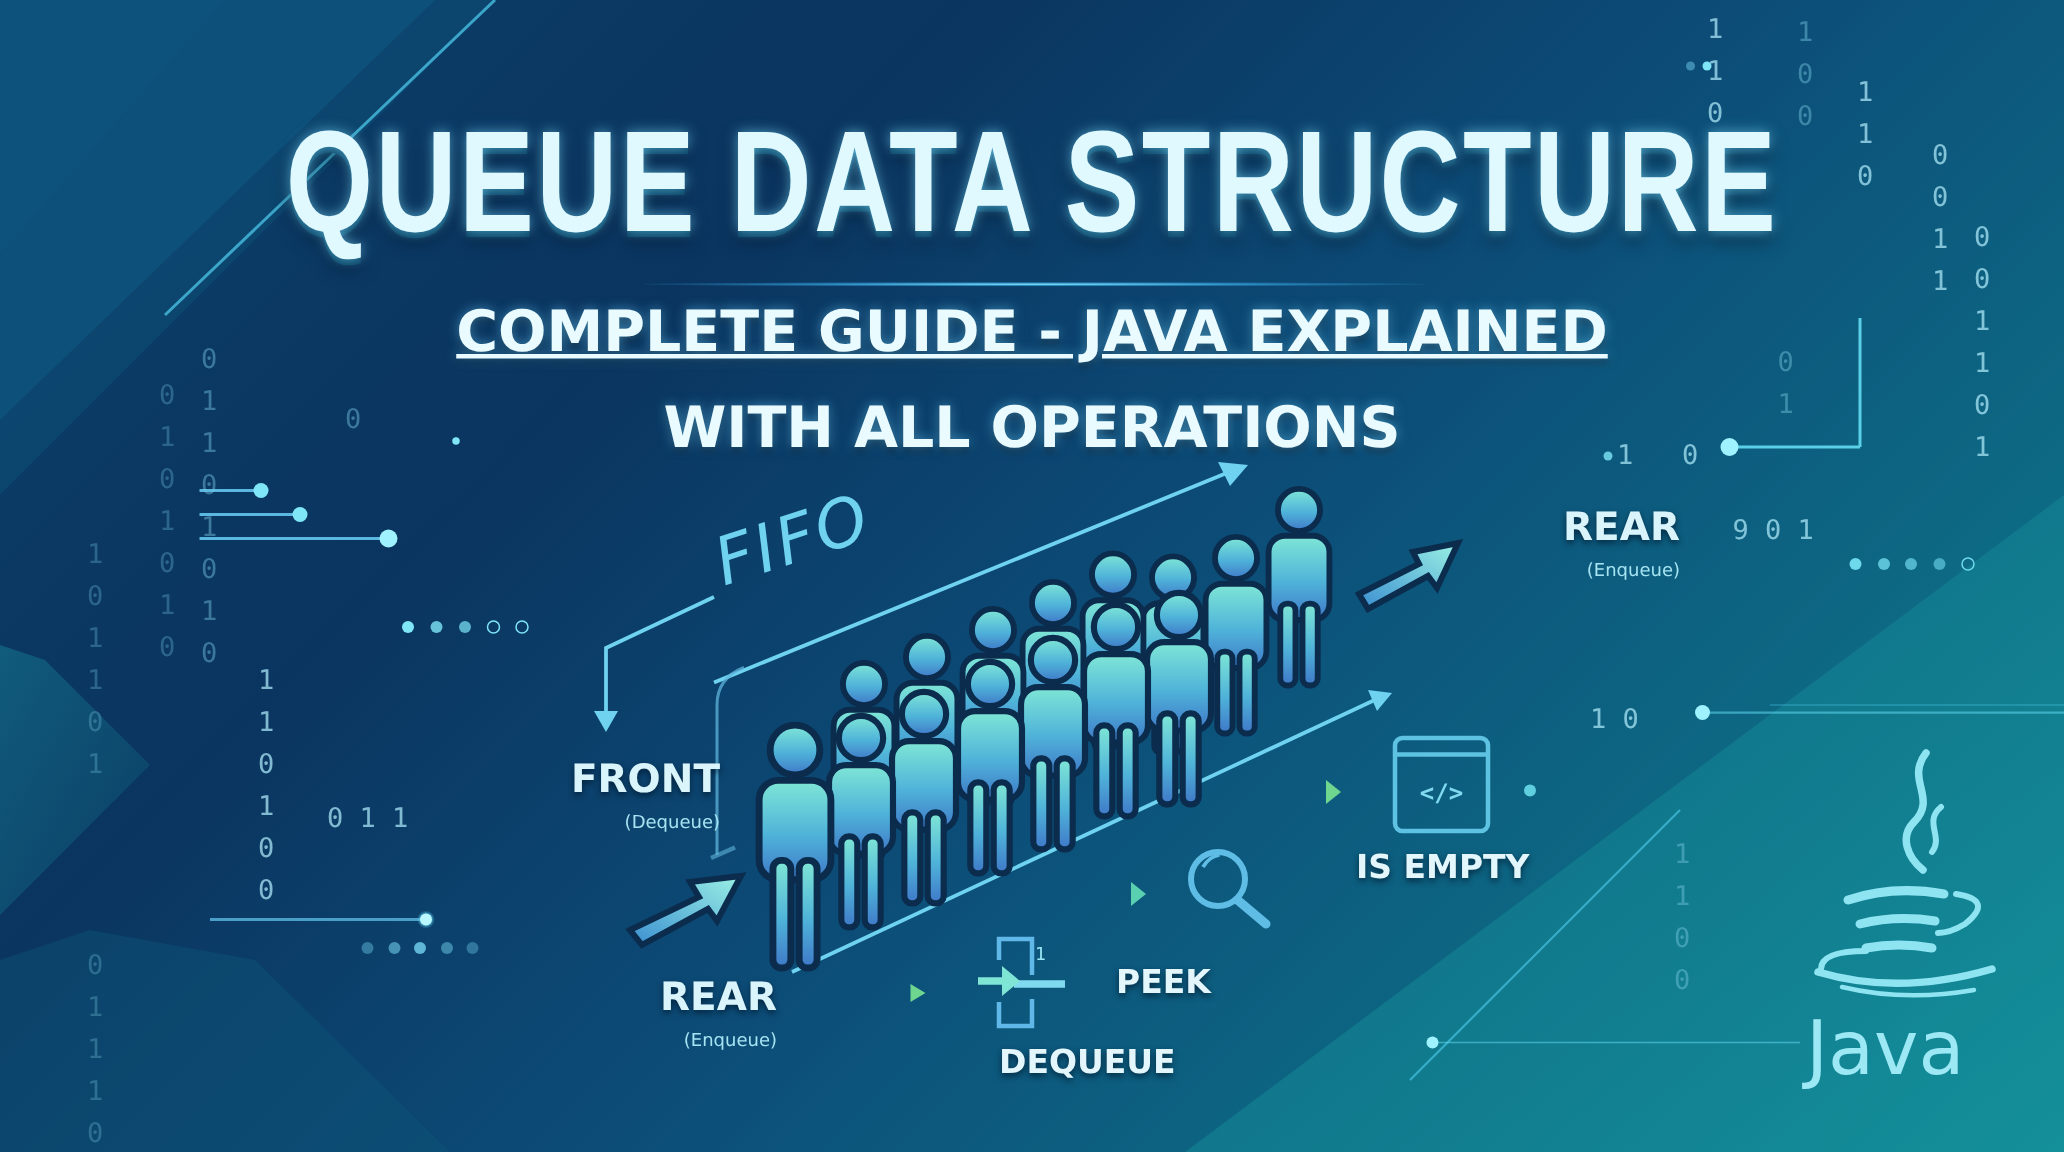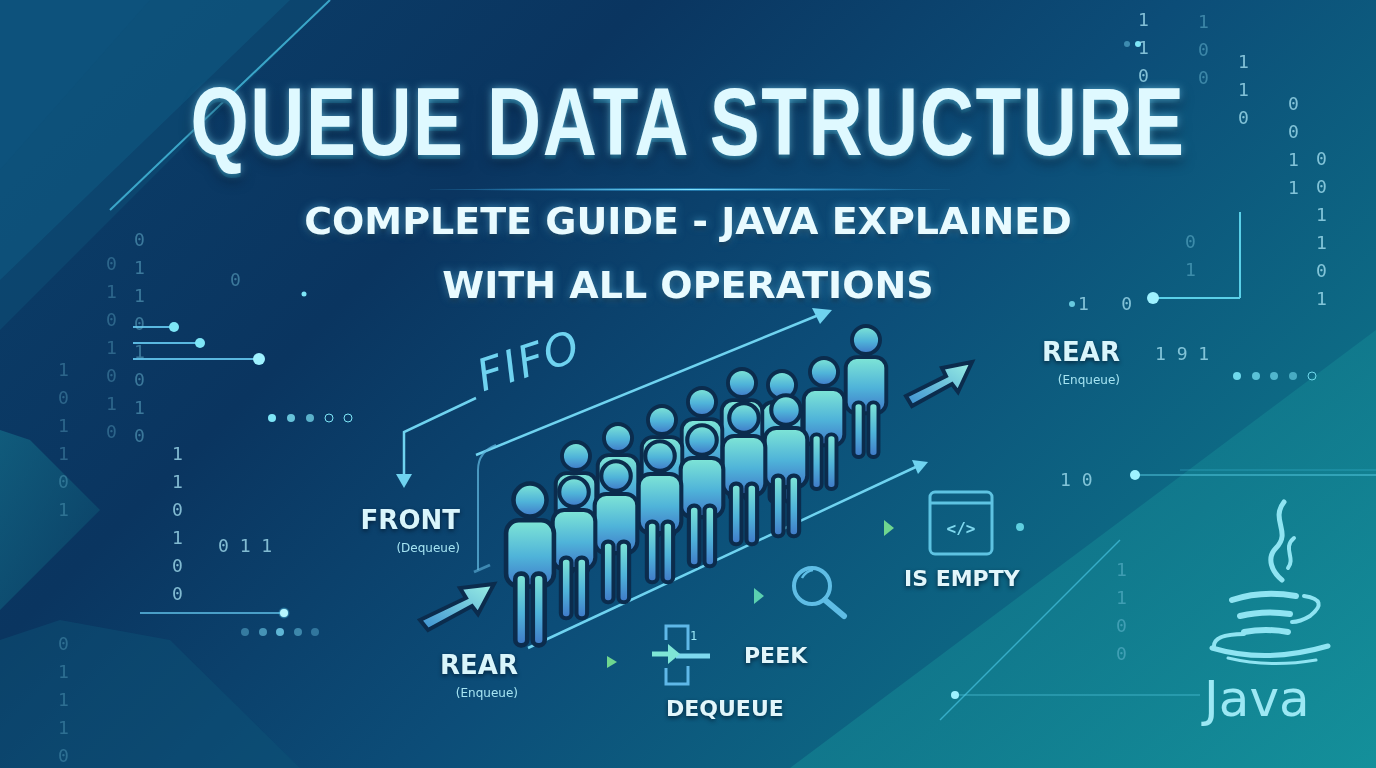--- a/index.html
+++ b/index.html
@@ -6,21 +6,21 @@
   body{width:1376px;height:768px;overflow:hidden;position:relative;
     font-family:"DejaVu Sans","Liberation Sans",sans-serif;
     background:linear-gradient(135deg,#0b3f6a 0%,#0a3560 30%,#0c4d78 55%,#0d6b85 80%,#108a96 100%);}
   .layer{position:absolute;left:0;top:0;width:1376px;height:768px;}
   .title{position:absolute;left:0;width:1376px;text-align:center;color:#e4fbff;}
   #main-title{top:72px;font-family:"Liberation Sans",sans-serif;font-weight:bold;font-size:96px;letter-spacing:2px;
     transform:scaleX(0.78);transform-origin:center;line-height:100px;
     color:#dff9ff;text-shadow:0 0 10px rgba(120,220,255,.65),0 4px 0 #0a4466,0 6px 14px rgba(0,20,40,.6);}
   .subtitle{font-family:"DejaVu Sans",sans-serif;font-weight:bold;font-size:38px;color:#e9fbff;line-height:48px;
     text-shadow:0 0 8px rgba(110,210,255,.55),0 3px 4px rgba(0,20,40,.7);}
-  #sub1{top:197px;}
+  #sub1{top:197px;text-decoration:underline;}
   #sub2{top:249px;margin-top:12px;}
   .glowline{position:absolute;left:430px;top:188px;width:520px;height:3px;
     background:radial-gradient(ellipse at center,rgba(130,230,255,1) 0%,rgba(60,180,240,.6) 40%,rgba(0,0,0,0) 75%);}
   .lbl{position:absolute;color:#cdeff7;text-align:right;}
   .lbl b{display:block;font-family:"DejaVu Sans",sans-serif;font-weight:bold;font-size:26px;color:#d9f5fb;line-height:30px;
     text-shadow:0 2px 4px rgba(0,20,40,.7);}
   .lbl span{display:block;font-family:"DejaVu Sans",sans-serif;font-size:12px;color:#a6e4f2;line-height:26px;}
   .op{position:absolute;font-family:"DejaVu Sans",sans-serif;font-weight:bold;font-size:22px;color:#e2f6fb;
     text-shadow:0 2px 4px rgba(0,20,40,.7);}
   .bin{position:absolute;font-family:"DejaVu Sans Mono",monospace;color:rgba(120,200,225,.45);font-size:18px;line-height:28px;white-space:pre;}
@@ -164,21 +164,21 @@
 1
 1</div>
 <div class="bin bright" style="left:1316px;top:145px;">0
 0
 1
 1
 0
 1</div>
 <div class="bin" style="left:1185px;top:228px;">0
 1</div>
-<div class="bin bright" style="left:1155px;top:340px;">1 9 1</div>
+<div class="bin bright" style="left:1155px;top:340px;">9 0 1</div>
 <div class="bin bright" style="left:1078px;top:290px;">1   0</div>
 <div class="bin bright" style="left:1060px;top:466px;">1 0</div>
 <div class="bin" style="left:1116px;top:556px;">1
 1
 0
 0</div>
 
 <div class="title" id="main-title">QUEUE DATA STRUCTURE</div>
 <div class="title subtitle" id="sub1">COMPLETE GUIDE - JAVA EXPLAINED</div>
 <div class="title subtitle" id="sub2">WITH ALL OPERATIONS</div>
@@ -334,21 +334,21 @@
     <path d="M1240,616 Q1264,610 1290,614" stroke-width="6"></path>
     <path d="M1244,632 Q1266,628 1288,632" stroke-width="6"></path>
     <path d="M1214,646 Q1214,634 1244,634" stroke-width="4"></path>
     <path d="M1212,648 Q1266,664 1328,646" stroke-width="5"></path>
     <path d="M1228,658 Q1270,668 1316,660" stroke-width="3"></path>
   </g>
 </svg>
 
 <div id="fifo">FIFO</div>
 
-<div class="lbl" style="left:320px;top:505px;width:140px;">
+<div class="lbl" style="left:340px;top:505px;width:140px;">
   <b>FRONT</b>
   <span>(Dequeue)</span>
 </div>
 <div class="lbl" style="left:970px;top:337px;width:150px;">
   <b>REAR</b>
   <span>(Enqueue)</span>
 </div>
 <div class="lbl" style="left:368px;top:650px;width:150px;">
   <b>REAR</b>
   <span>(Enqueue)</span>

